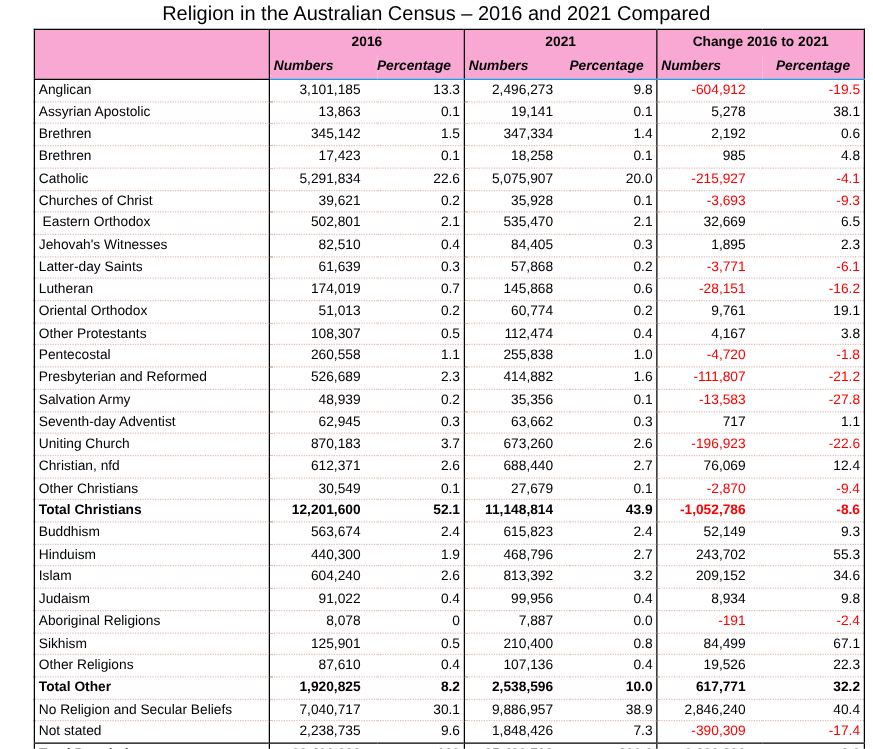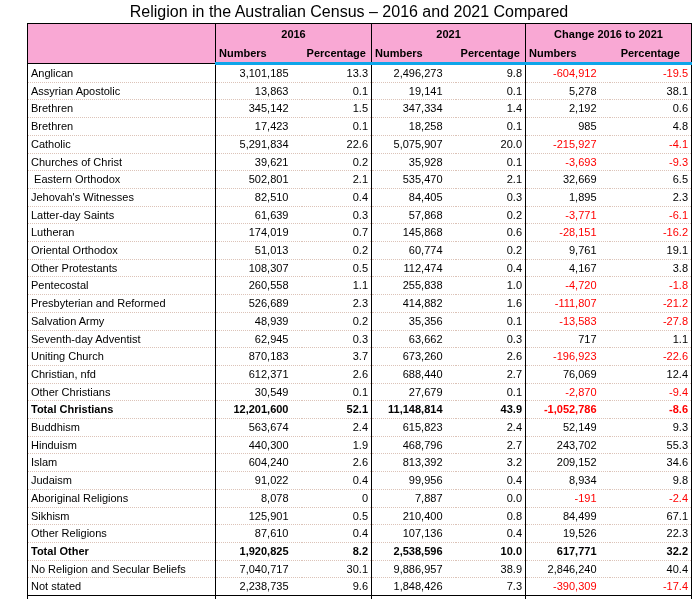--- a/index.html
+++ b/index.html
@@ -26,25 +26,25 @@
     width: 664px;
     border: 1px solid #000;
   }
   thead th {
     background: #f9a8d4;
     font-weight: bold;
     font-size: 11px;
     padding: 0;
   }
   tr.group-row th { height: 20px; text-align: center; }
-  tr.sub-row th { height: 20px; border-bottom: 3px solid #0ea5e9; }
+  tr.sub-row th { height: 20px; border-bottom: 1px solid #0ea5e9; font-style: italic; }
   th.corner { border-bottom: 1px solid #000; }
   .grp { border-left: 1px solid #000; }
   th.sh-num { text-align: left; padding-left: 3px; }
-  th.sh-pct { padding-right: 0; }
+  th.sh-pct { text-align: right; padding-right: 11px; }
   tbody td {
     font-size: 11px;
     height: 16.7px;
     line-height: 16.7px;
     padding: 0;
     border-top: 1px dotted #dcc3b8;
     overflow: hidden;
   }
   tbody tr:first-child td { border-top: none; }
   td.label { padding-left: 3px; white-space: pre; }

